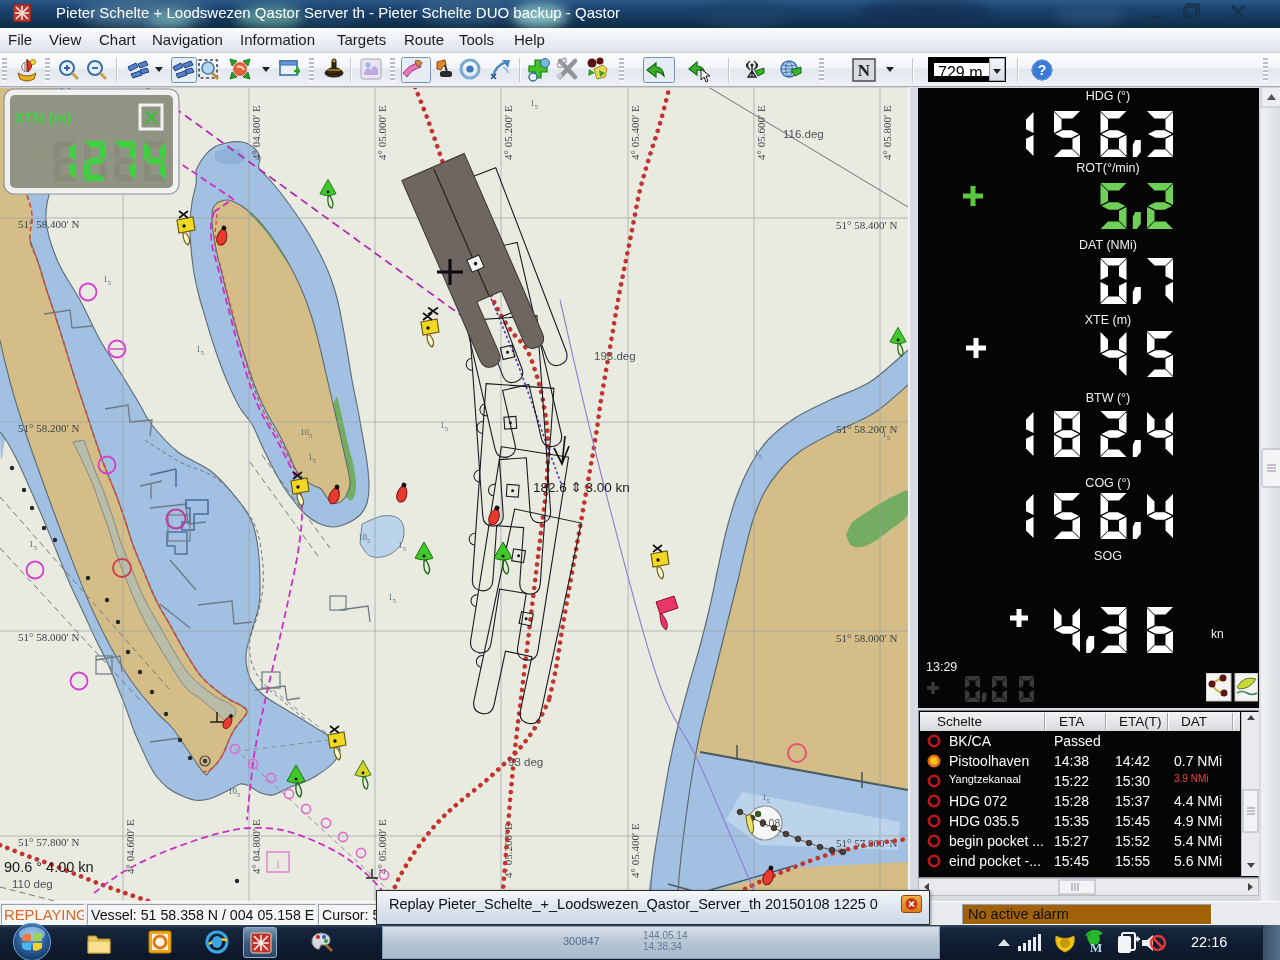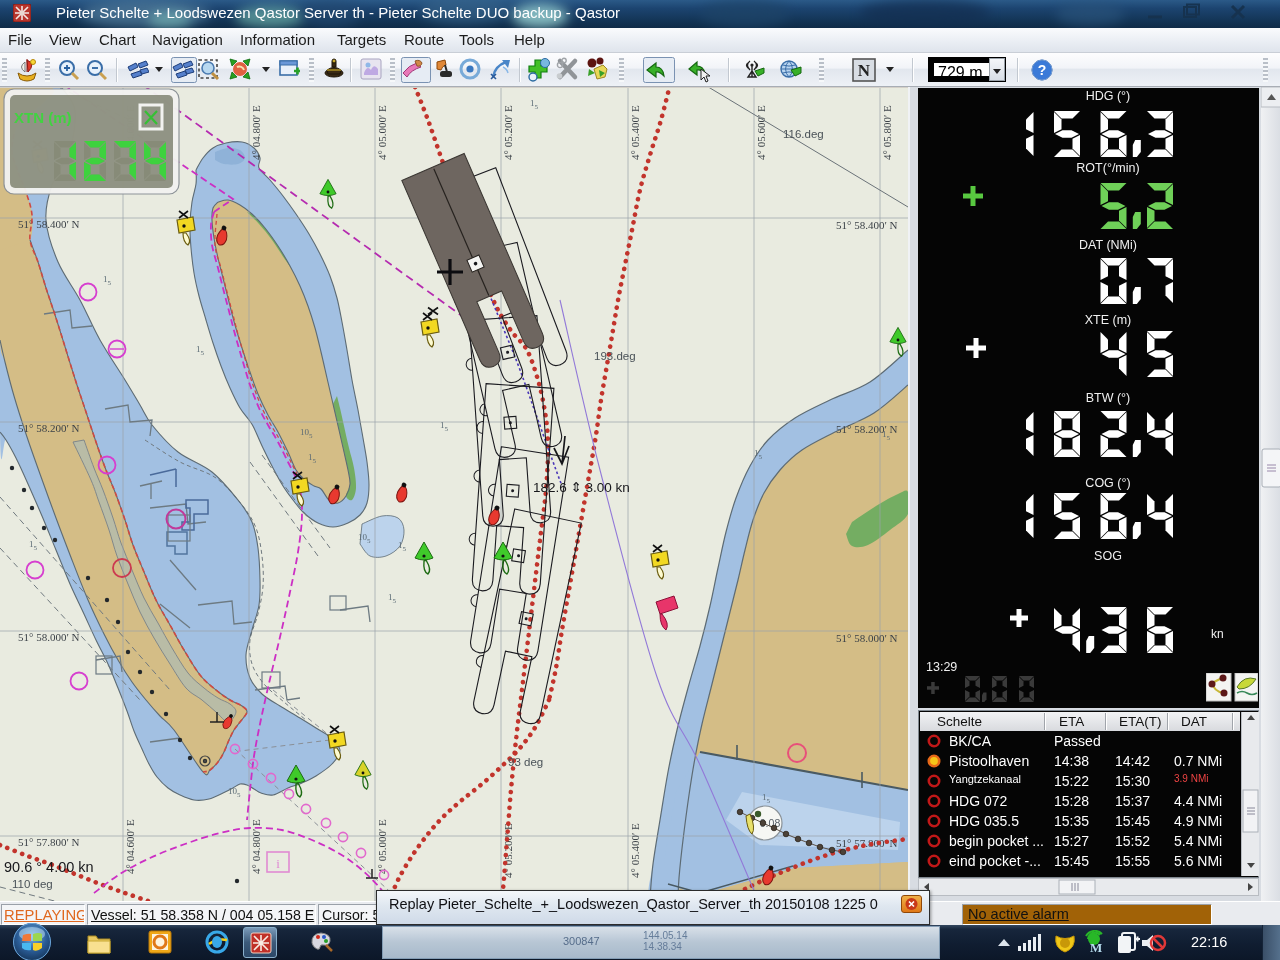--- a/index.html
+++ b/index.html
@@ -20,21 +20,21 @@
 #rpanel { left:908px; top:87px; width:372px; height:815px; background:#d8dce2;
   border-left:2px solid #f0f2f5; }
 #ledpanel { position:absolute; left:8px; top:1px; width:341px; height:620px; background:#050505; }
 #wptable { position:absolute; left:8px; top:623px; width:341px; height:168px; background:#050505;
   border:1px solid #808890; }
 #statusbar { left:0; top:901px; width:1280px; height:24px; background:#e9ebef;
   border-top:1px solid #fff; font-size:14.5px; color:#111; }
 #taskbar { left:0; top:925px; width:1280px; height:35px;
   background:linear-gradient(180deg,#33475f 0%,#17263c 12%,#101d31 55%,#0c1728 100%); }
 .sbox { position:absolute; top:2px; height:21px; background:#f4f5f7; border:1px solid #9aa0a8;
-  border-right-color:#fff; border-bottom-color:#fff; padding:1px 5px; white-space:nowrap; overflow:hidden;text-decoration:underline; }
+  border-right-color:#fff; border-bottom-color:#fff; padding:1px 5px; white-space:nowrap; overflow:hidden; }
 </style></head><body>
 <div id="page">
 <div id="titlebar" class="abs">
       <div class="blotch" style="left:80px;top:0px;width:130px;height:28px;background:#55809f;opacity:0.70"></div>
       <div class="blotch" style="left:235px;top:6px;width:70px;height:22px;background:#7ec8b8;opacity:0.60"></div>
       <div class="blotch" style="left:420px;top:-4px;width:90px;height:28px;background:#3a688e;opacity:0.60"></div>
       <div class="blotch" style="left:512px;top:4px;width:56px;height:24px;background:#a8e4e0;opacity:0.75"></div>
       <div class="blotch" style="left:700px;top:0px;width:90px;height:28px;background:#1e4468;opacity:0.70"></div>
       <div class="blotch" style="left:148px;top:12px;width:44px;height:16px;background:#8fd8c8;opacity:0.50"></div>
       <div class="blotch" style="left:860px;top:0px;width:130px;height:28px;background:#132e50;opacity:0.70"></div>

